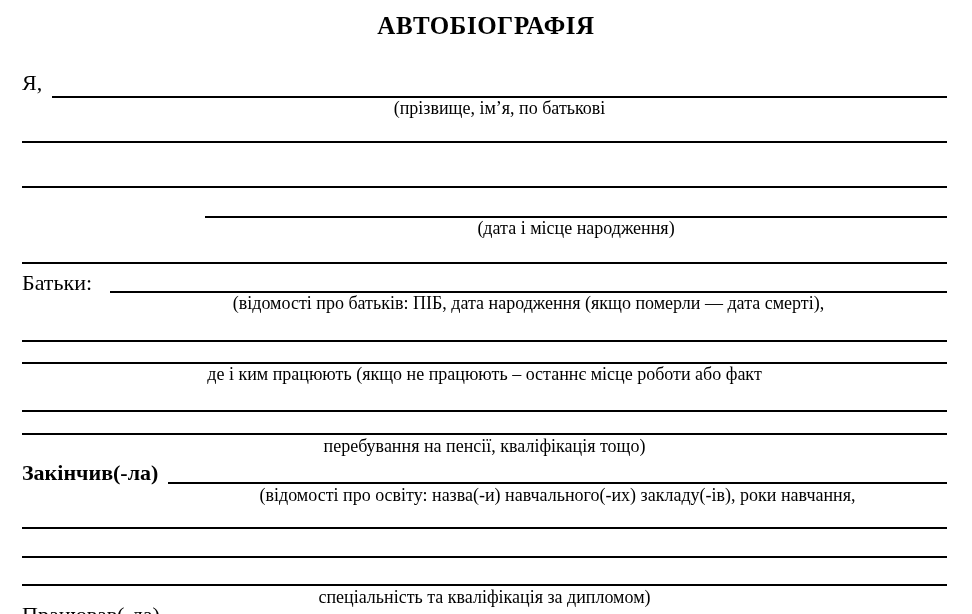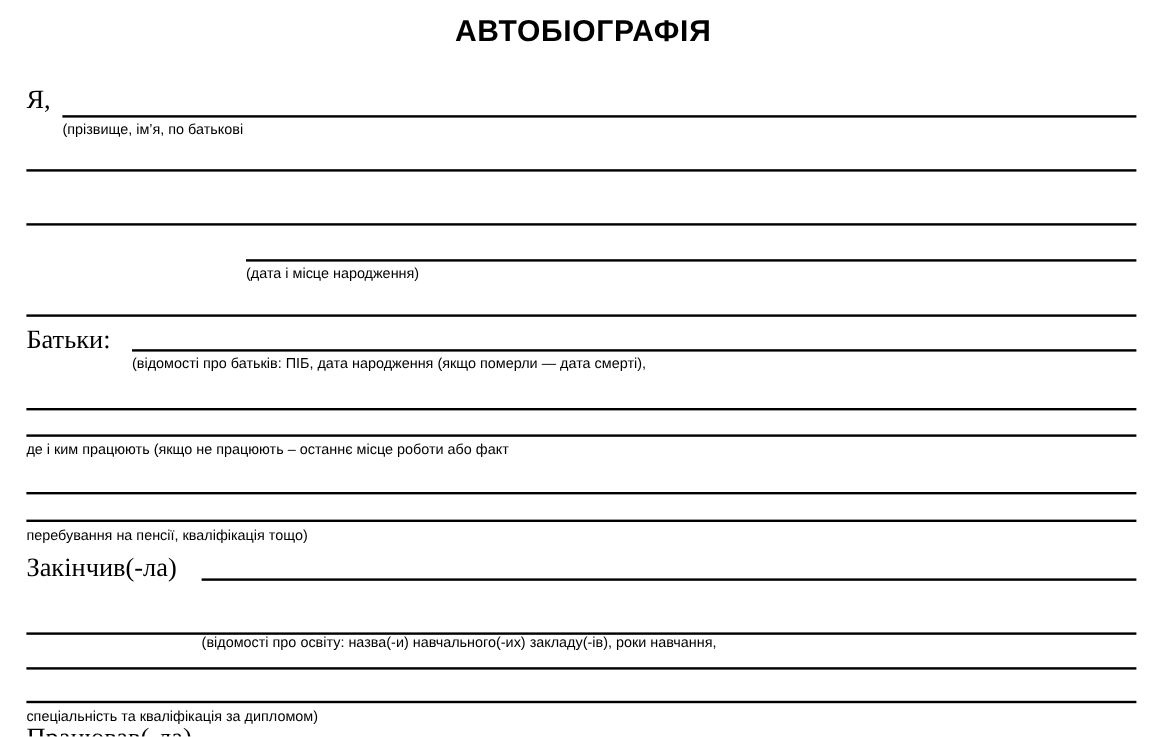--- a/index.html
+++ b/index.html
@@ -23,21 +23,21 @@
   
   .doc-title {
     position: absolute;
     left: 0;
     top: 12px;
     width: 972px;
     text-align: center;
     font-size: 25px;
     font-weight: bold;
     letter-spacing: 0.6px;
-    font-family: Liberation Sans, sans-serif;
+    font-family: Liberation Serif, serif;
   }
 
   
   .rule {
     position: absolute;
     height: 0;
     border-top: 2px solid #000000;
   }
 
   
@@ -45,24 +45,25 @@
     position: absolute;
     font-size: 22px;
     line-height: 22px;
     white-space: nowrap;
     font-family: "Liberation Serif", "DejaVu Serif", serif;
   }
 
   
   .caption {
     position: absolute;
-    font-size: 12px;
+    font-size: 18px;
     line-height: 16px;
+    text-align: center;
     white-space: nowrap;
-    font-family: Liberation Sans, sans-serif;
+    font-family: Liberation Serif, serif;
   }
 
   
   .clipped-row {
     position: absolute;
     left: 22px;
     top: 604px;
     font-size: 22px;
     line-height: 22px;
     white-space: nowrap;
@@ -107,25 +108,25 @@
   <div class="rule" style="left:22px; top:362px; width:925px;"></div>
 
   <div class="caption" style="left:22px; top:366px; width:925px;">де і ким працюють (якщо не працюють – останнє місце роботи або факт</div>
 
   <div class="rule" style="left:22px; top:410px; width:925px;"></div>
 
   <div class="rule" style="left:22px; top:433px; width:925px;"></div>
 
   <div class="caption" style="left:22px; top:438px; width:925px;">перебування на пенсії, кваліфікація тощо)</div>
 
-  <div class="field-label" style="left:22px; top:462px;">Закінчив(-ла)</div>
+  <div class="field-label" style="left:22px; top:462px;font-weight:bold;">Закінчив(-ла)</div>
 
   <div class="rule" style="left:168px; top:482px; width:779px;"></div>
 
-  <div class="caption" style="left:168px; top:487px; width:779px;margin-top:40px;">(відомості про освіту: назва(-и) навчального(-их) закладу(-ів), роки навчання,</div>
+  <div class="caption" style="left:168px; top:487px; width:779px;">(відомості про освіту: назва(-и) навчального(-их) закладу(-ів), роки навчання,</div>
 
   <div class="rule" style="left:22px; top:527px; width:925px;"></div>
 
   <div class="rule" style="left:22px; top:556px; width:925px;"></div>
 
   <div class="rule" style="left:22px; top:584px; width:925px;"></div>
 
   <div class="caption" style="left:22px; top:589px; width:925px;">спеціальність та кваліфікація за дипломом)</div>
 
   <div class="clipped-row">Працював(-ла)</div>

